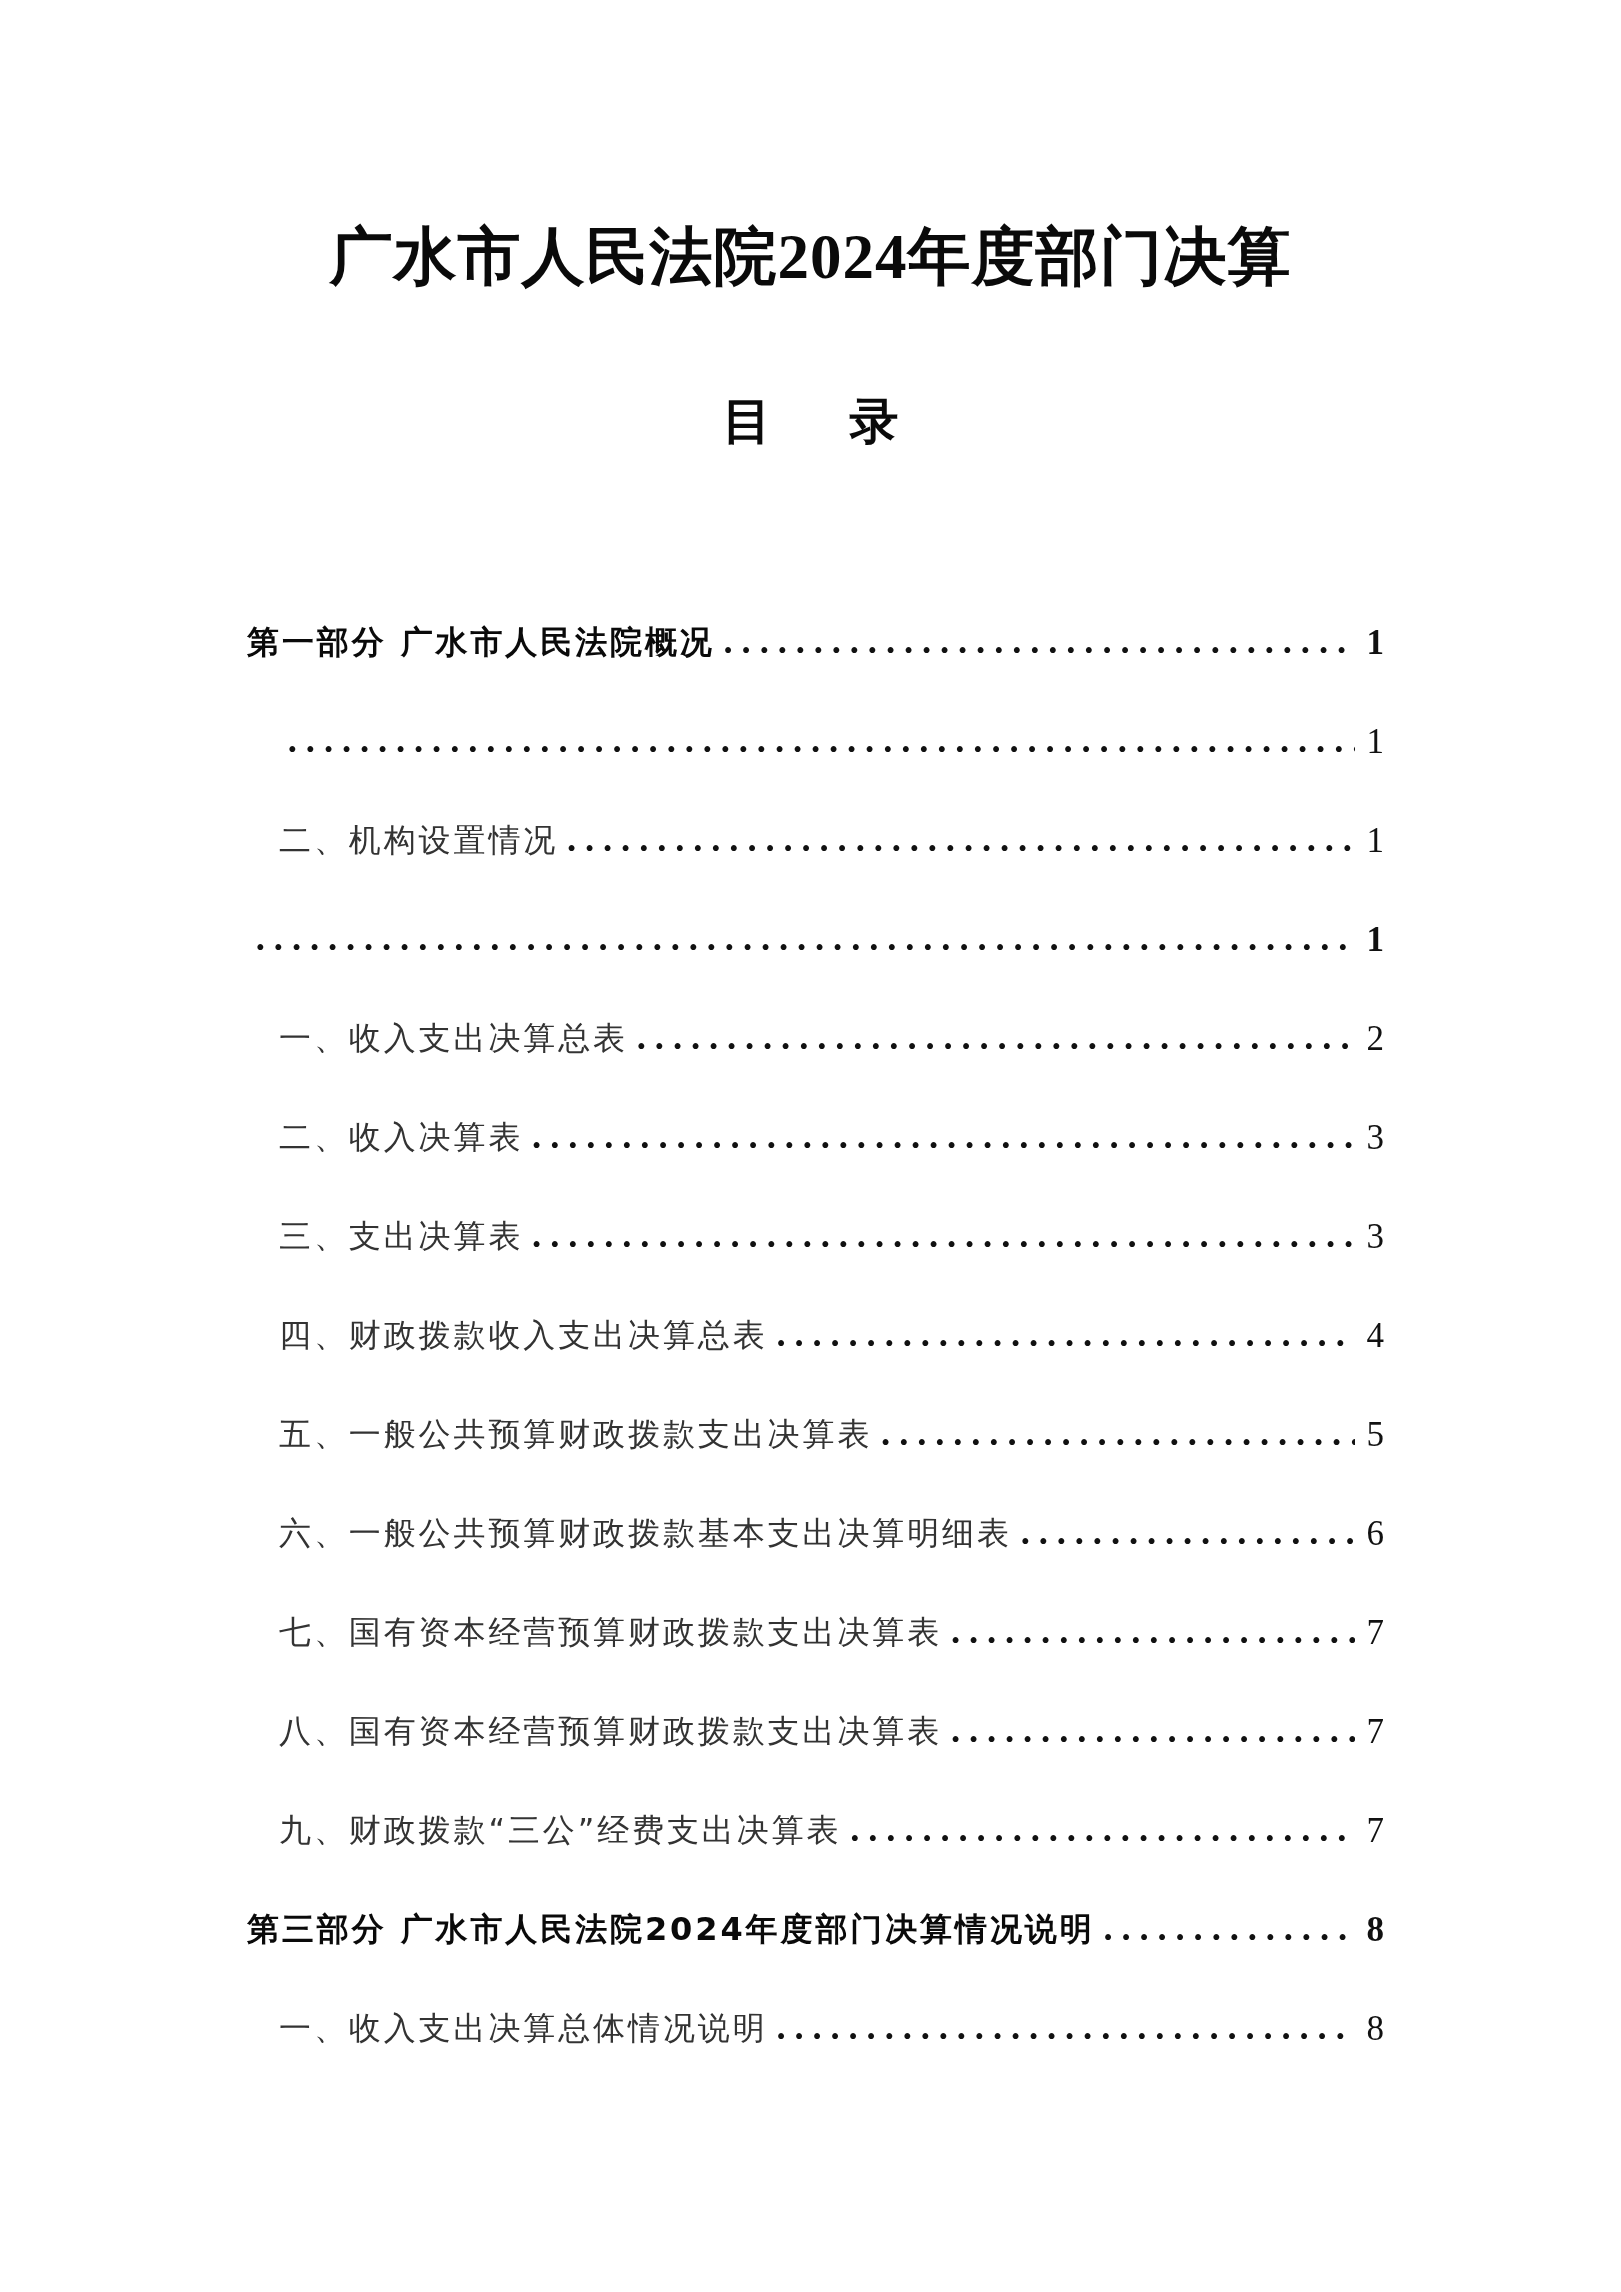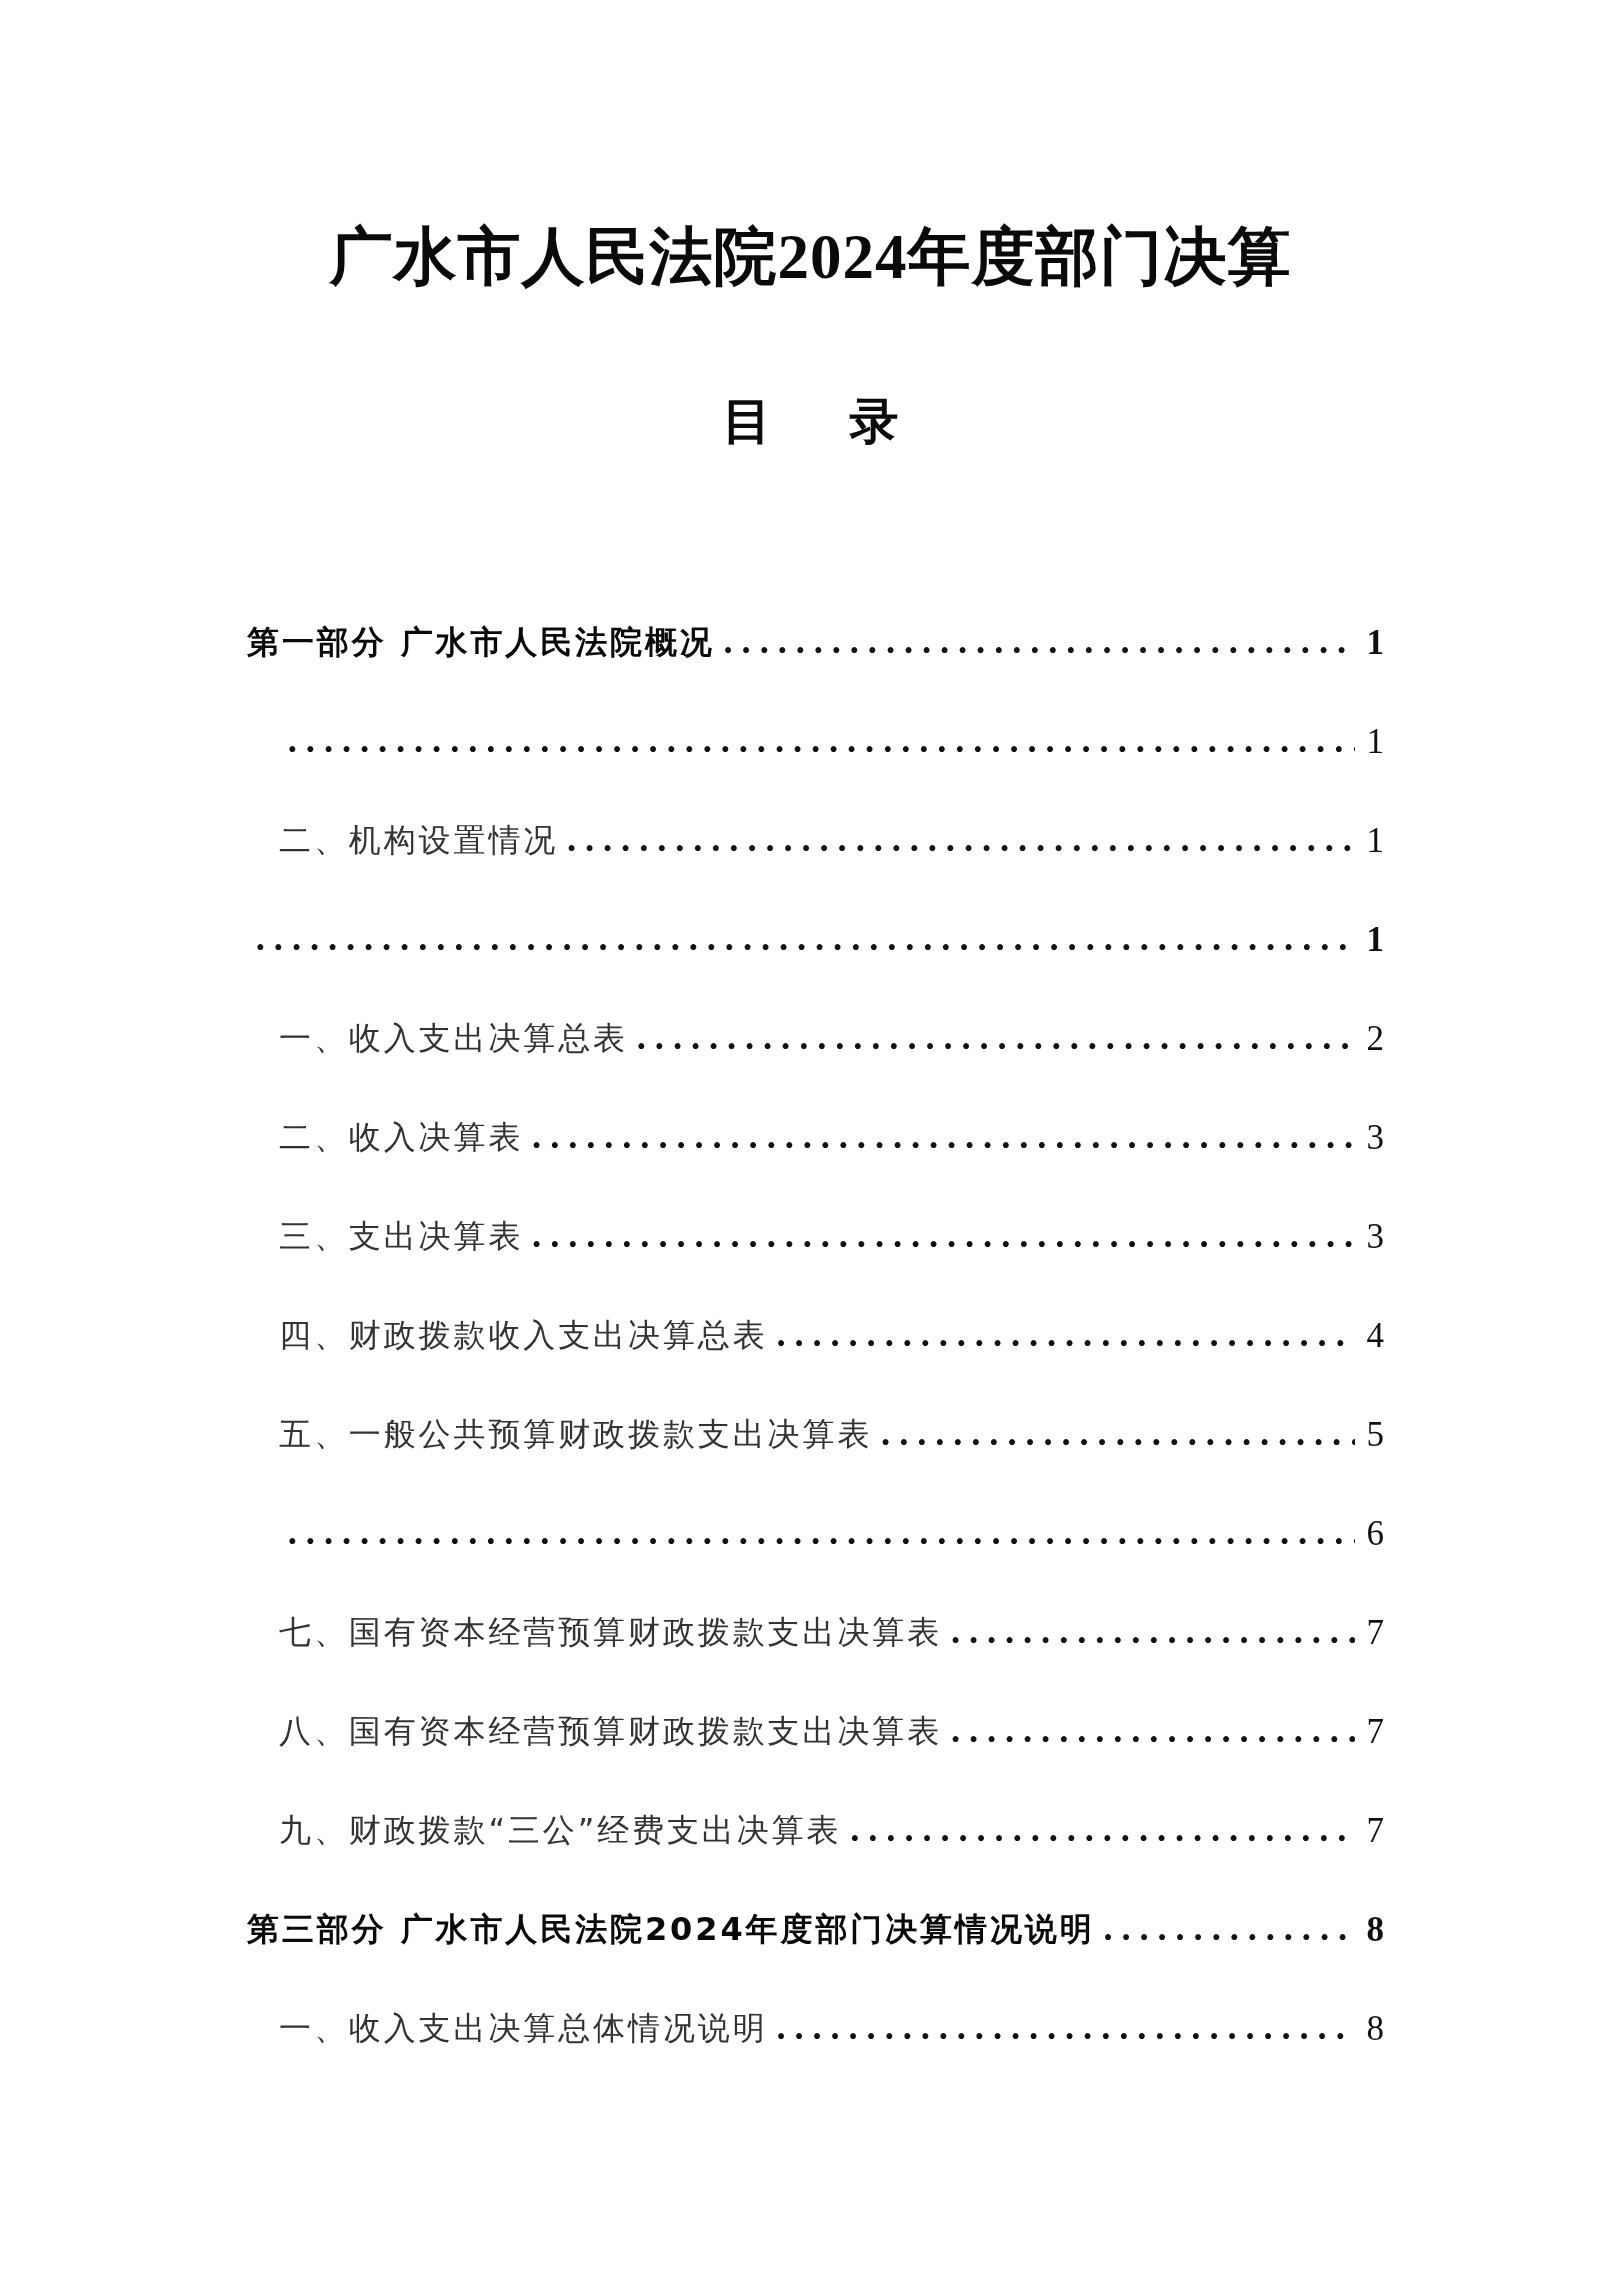--- a/index.html
+++ b/index.html
@@ -144,20 +144,21 @@
     <span class="toc-label">四、财政拨款收入支出决算总表</span>
     <span class="toc-leader"></span>
     <span class="toc-page">4</span>
   </div>
   <div class="toc-row level-2">
     <span class="toc-label">五、一般公共预算财政拨款支出决算表</span>
     <span class="toc-leader"></span>
     <span class="toc-page">5</span>
   </div>
   <div class="toc-row level-2">
+    <span class="toc-label">六、一般公共预算财政拨款基本支出决算明细表</span>
     <span class="toc-leader"></span>
     <span class="toc-page">6</span>
   </div>
   <div class="toc-row level-2">
     <span class="toc-label">七、国有资本经营预算财政拨款支出决算表</span>
     <span class="toc-leader"></span>
     <span class="toc-page">7</span>
   </div>
   <div class="toc-row level-2">
     <span class="toc-label">八、国有资本经营预算财政拨款支出决算表</span>

